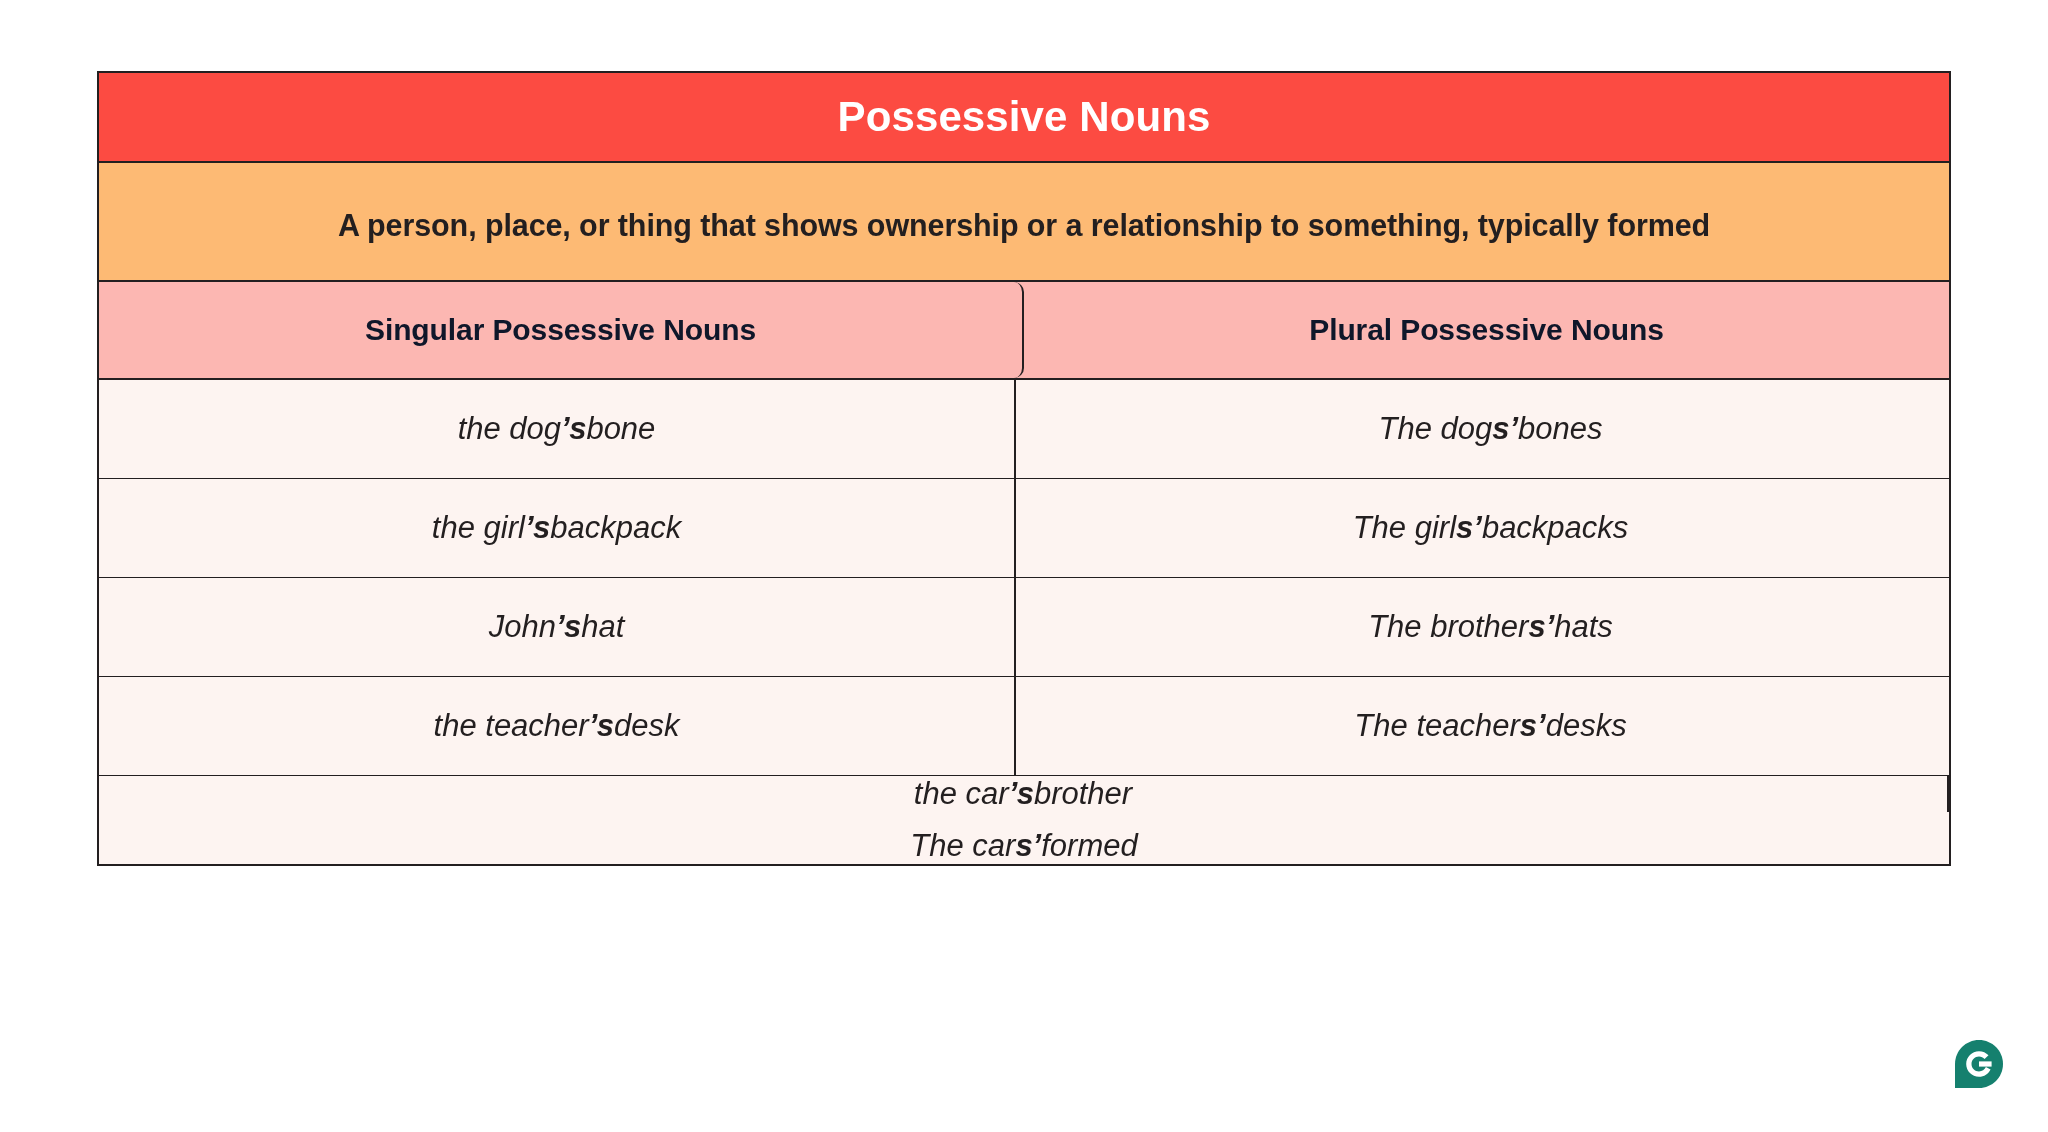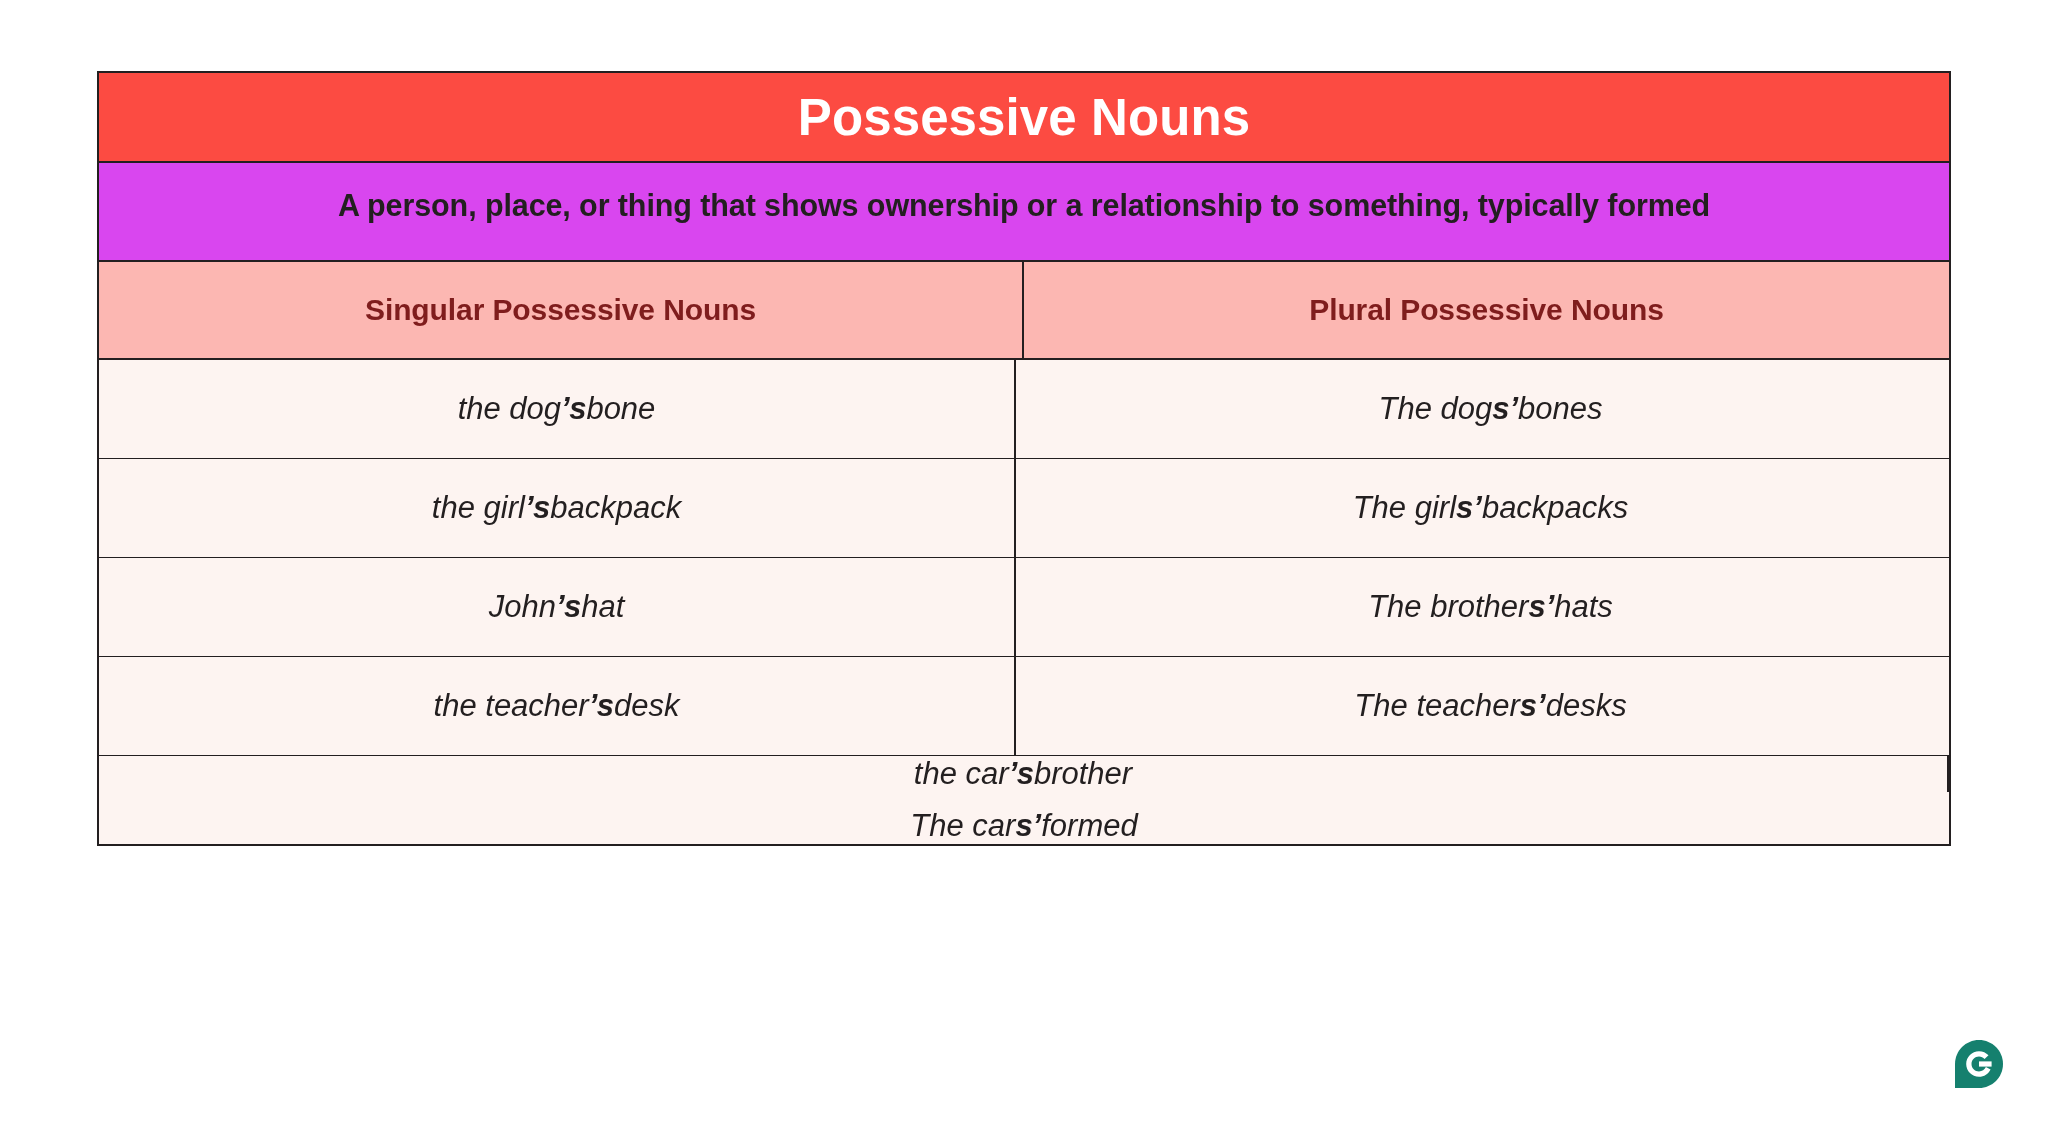--- a/index.html
+++ b/index.html
@@ -31,31 +31,31 @@
   .title-band {
     background: #fc4b42;
     height: 88px;
     display: flex;
     align-items: center;
     justify-content: center;
     border-bottom: 2px solid #231f20;
   }
   .title-band .title-text {
     color: #ffffff;
-    font-size: 51px;
+    font-size: 42px;
     font-weight: bold;
     letter-spacing: 0.1px;
     line-height: 1;
   }
 
   
   .desc-band {
-    background: #d946ef;
+    background: #fdba74;
     border-bottom: 2px solid #231f20;
-    padding: 20px 60px 32px 60px;
+    padding: 40px 60px 32px 60px;
     text-align: center;
   }
   .desc-band .desc-line {
     color: #231f20;
     font-size: 30.5px;
     font-weight: bold;
     line-height: 1.48;
     letter-spacing: -0.1px;
   }
 
@@ -68,24 +68,25 @@
     background: #fcb7b2;
     border-bottom: 2px solid #231f20;
   }
   .col-head-cell {
     flex: 1 1 50%;
     box-sizing: border-box;
     height: 96px;
     display: flex;
     align-items: center;
     justify-content: center;
-    color: #7f1d1d;
+    color: #0f172a;
     font-size: 30px;
     font-weight: bold;
     letter-spacing: -0.1px;
+    border-radius: 10px;
   }
   .col-head-cell.left {
     border-right: 2px solid #231f20;
   }
 
   .data-row {
     border-bottom: 1.6px solid #231f20;
     gap: 16px;
   }
   .data-row:last-child {

